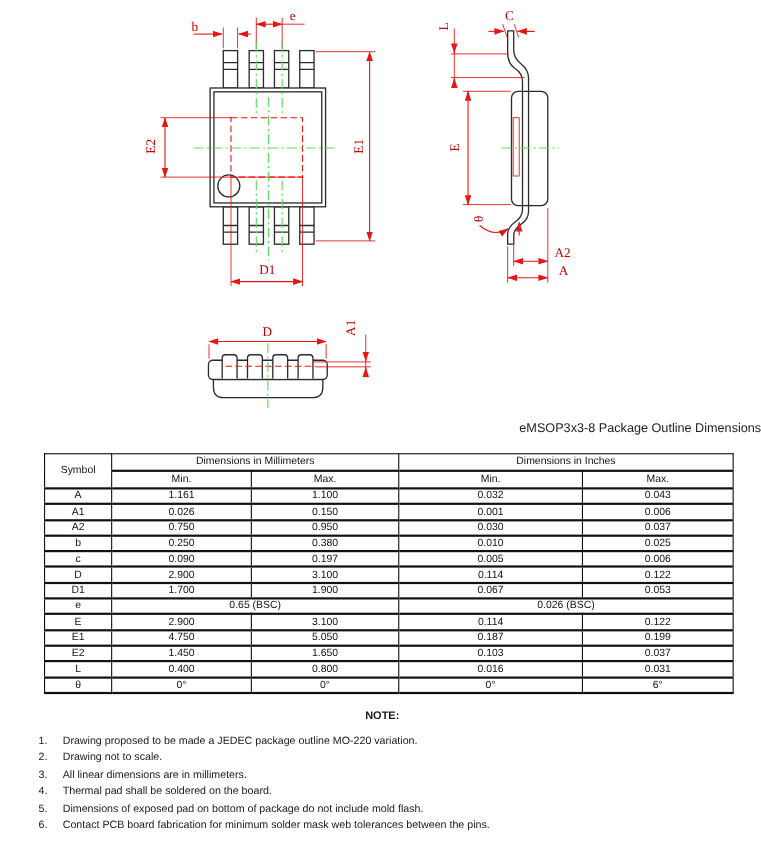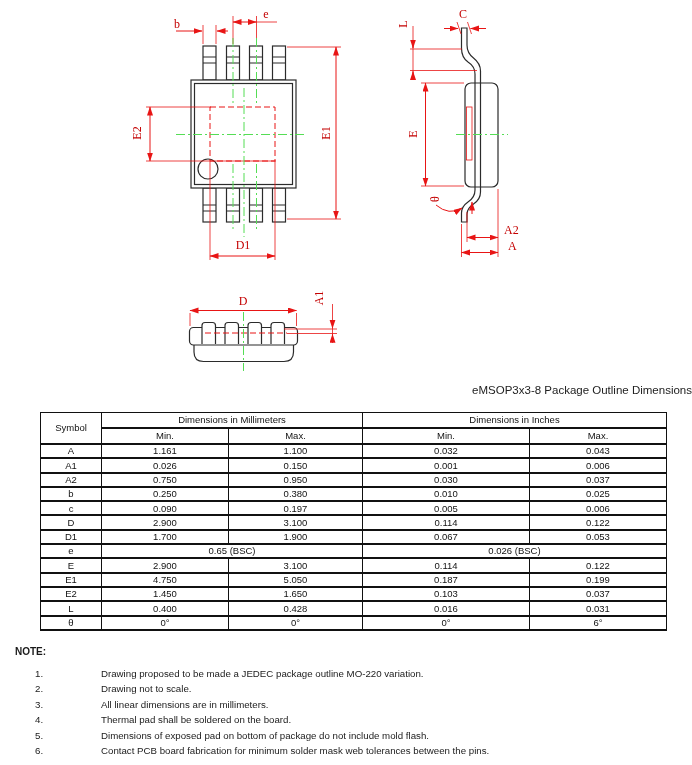--- a/index.html
+++ b/index.html
@@ -11,24 +11,24 @@
   .extline{stroke:#e81515;stroke-width:0.8;fill:none;}
   .paddash{stroke:#e81515;stroke-width:1;fill:none;stroke-dasharray:6 3;}
   .cline{stroke:#55dd55;stroke-width:1;fill:none;stroke-dasharray:9 3 2 3;}
   text.dim{font-family:"Liberation Serif",serif;font-size:12px;fill:#c40000;}
   #page-title{position:absolute;left:0;top:384px;width:692px;text-align:right;font-size:11.5px;color:#222;}
   #dim-table{position:absolute;left:40px;top:412px;border-collapse:collapse;table-layout:fixed;font-size:9.5px;color:#111;}
   #dim-table td,#dim-table th{border-left:1px solid #111;border-right:1px solid #111;border-top:1px solid #111;border-bottom:2px solid #111;text-align:center;vertical-align:middle;padding:0;font-weight:normal;line-height:1;}
   #dim-table tr.hdr th{height:14px;}
   #dim-table tr.datarow td{height:12.3px;}
   #notes{position:absolute;left:15px;top:646px;width:665px;}
-  #notes .hd{font-weight:bold;font-size:10px;margin-bottom:9px;}
+  #notes .hd{font-weight:bold;font-size:10px;margin-bottom:9px;text-align:center;}
   #notes .nrow{display:flex;font-size:9.7px;line-height:15.4px;}
   #notes .num{width:22px;flex:0 0 22px;padding-left:20px;}
-  #notes .txt{flex:1;margin-left:44px;}
+  #notes .txt{flex:1;}
 </style>
 </head>
 <body>
 
 <svg id="drawing" width="692" height="378" viewBox="0 0 692 378">
   <defs>
     <marker id="ar" orient="auto-start-reverse" markerWidth="10" markerHeight="7" refX="8.5" refY="3" markerUnits="userSpaceOnUse">
       <path d="M0,0 L9,3 L0,6 Z" fill="#e81515"></path>
     </marker>
   </defs>
@@ -231,21 +231,21 @@
       <tr class="datarow">
         <td colspan="1">E2</td>
         <td colspan="1">1.450</td>
         <td colspan="1">1.650</td>
         <td colspan="1">0.103</td>
         <td colspan="1">0.037</td>
       </tr>
       <tr class="datarow">
         <td colspan="1">L</td>
         <td colspan="1">0.400</td>
-        <td colspan="1">0.428</td>
+        <td colspan="1">0.800</td>
         <td colspan="1">0.016</td>
         <td colspan="1">0.031</td>
       </tr>
       <tr class="datarow">
         <td colspan="1">θ</td>
         <td colspan="1">0°</td>
         <td colspan="1">0°</td>
         <td colspan="1">0°</td>
         <td colspan="1">6°</td>
       </tr>

